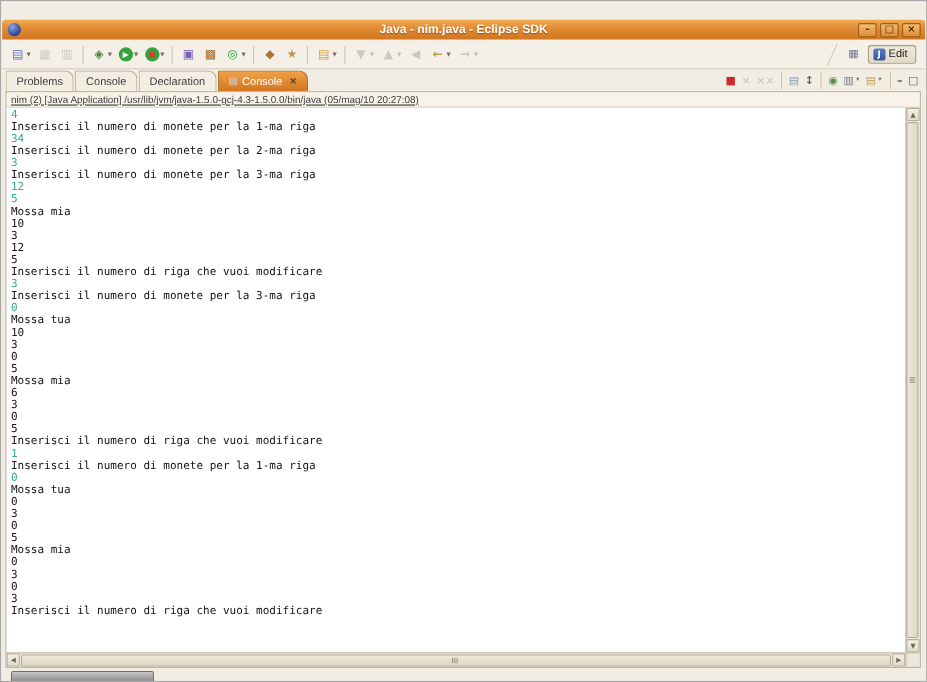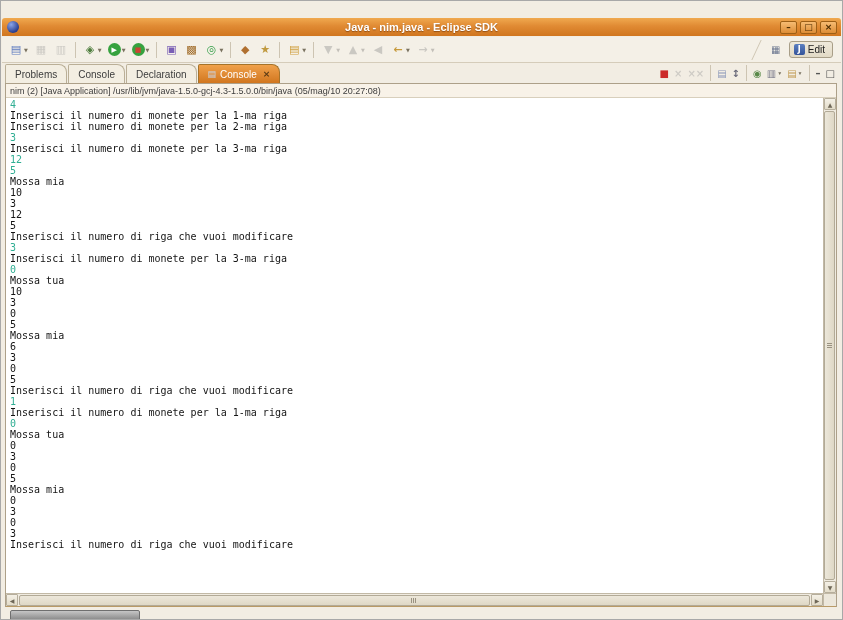--- a/index.html
+++ b/index.html
@@ -35,21 +35,21 @@
   .tab-ic{font-size:9px;color:#c8d8ee;font-family:"DejaVu Sans",sans-serif;}
   .tab-close{font:bold 9px "DejaVu Sans",sans-serif;color:#5a3a14;margin-left:2px;}
   .viewbar{margin-left:auto;display:flex;align-items:center;gap:1px;padding-bottom:2px;}
   .vb{display:inline-flex;align-items:center;padding:0 2px;height:16px;}
   .vb .ic{font:bold 10px "DejaVu Sans",sans-serif;display:flex;align-items:center;}
   .vb .dd{font-size:5px;color:#7a7260;margin-left:1px;}
   .vb.disabled{opacity:.4;filter:grayscale(.9);}
   .viewbar .vsep{margin:0 3px;}
   
   .view{position:absolute;top:82px;left:4px;right:5px;height:525px;background:#fff;border:1px solid #ada089;border-bottom:2px solid #b99a66;display:flex;flex-direction:column;}
-  .view-header{height:14px;background:#f8f2e8;border-bottom:1px solid #d8cfbc;font-size:9px;color:#3c3c3c;padding:2px 4px;white-space:nowrap;overflow:hidden;}
+  .view-header{height:14px;background:#f8f2e8;border-bottom:1px solid #d8cfbc;font-size:9px;color:#3c3c3c;padding:2px 4px;white-space:nowrap;overflow:hidden;text-decoration:underline;}
   .console-wrap{position:relative;flex:1;}
   .console-text{position:absolute;left:0;top:0;right:13px;bottom:13px;overflow:hidden;padding:1px 0 0 4px;background:#fff;}
   .cline{height:11px;line-height:11px;font-family:"DejaVu Sans Mono",monospace;font-size:10px;white-space:pre;}
   .cline.stdin{color:#2fae93;}
   .cline.stdout{color:#141414;}
   
   .vscroll{position:absolute;top:0;right:0;bottom:13px;width:13px;background:#f0ebe0;border-left:1px solid #c2b9a6;}
   .hscroll{position:absolute;left:0;right:13px;bottom:0;height:13px;background:#f0ebe0;border-top:1px solid #c2b9a6;}
   .corner{position:absolute;right:0;bottom:0;width:13px;height:13px;background:#ece7db;border-left:1px solid #c2b9a6;border-top:1px solid #c2b9a6;}
   .sb-btn{position:absolute;width:12px;height:12px;display:flex;align-items:center;justify-content:center;font-size:6px;color:#6e6757;background:linear-gradient(#f4f0e6,#e3dcc9);border:1px solid #b6ae9c;border-radius:1px;font-family:"DejaVu Sans",sans-serif;}
@@ -271,20 +271,21 @@
       </div>
   </div>
 
   <div class="view">
     <div class="view-header">nim (2) [Java Application] /usr/lib/jvm/java-1.5.0-gcj-4.3-1.5.0.0/bin/java (05/mag/10 20:27:08)</div>
     <div class="console-wrap">
       <div class="console-text">
 
       <div class="cline stdin"><span>4</span></div>
           <div class="cline stdout"><span>Inserisci il numero di monete per la 1-ma riga</span></div>
+          <div class="cline stdin"><span>34</span></div>
           <div class="cline stdout"><span>Inserisci il numero di monete per la 2-ma riga</span></div>
           <div class="cline stdin"><span>3</span></div>
           <div class="cline stdout"><span>Inserisci il numero di monete per la 3-ma riga</span></div>
           <div class="cline stdin"><span>12</span></div>
           <div class="cline stdin"><span>5</span></div>
           <div class="cline stdout"><span>Mossa mia</span></div>
           <div class="cline stdout"><span>10</span></div>
           <div class="cline stdout"><span>3</span></div>
           <div class="cline stdout"><span>12</span></div>
           <div class="cline stdout"><span>5</span></div>

